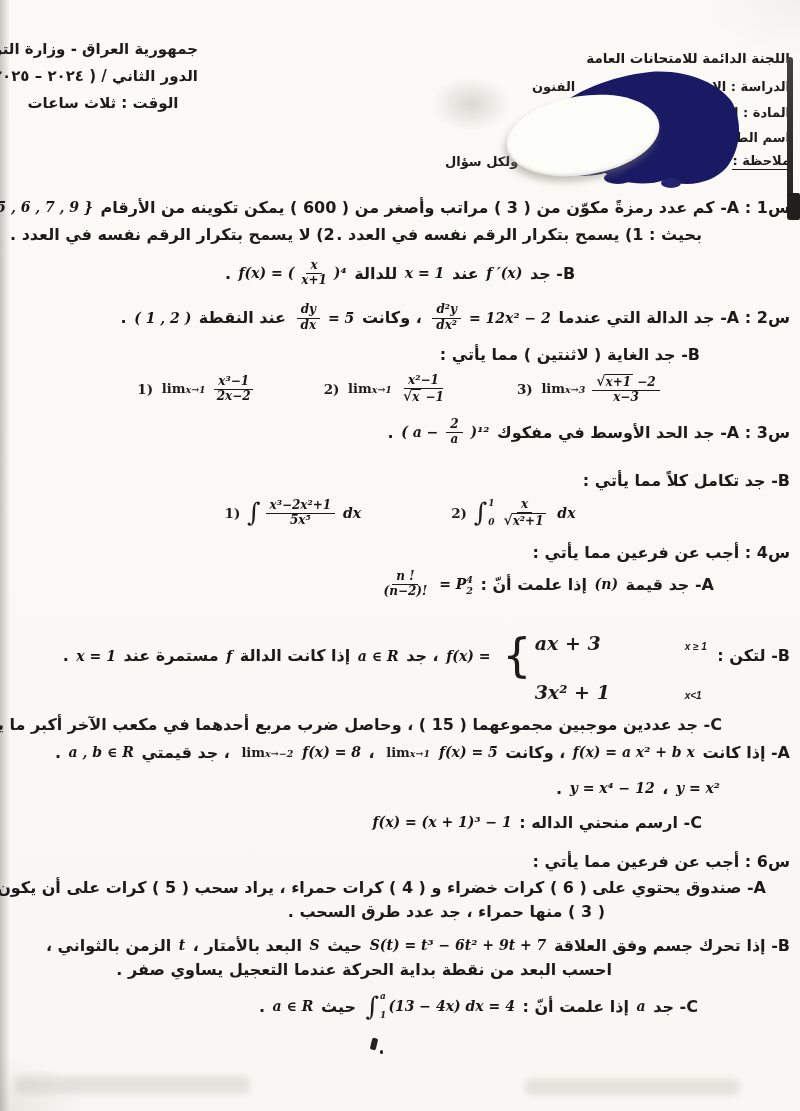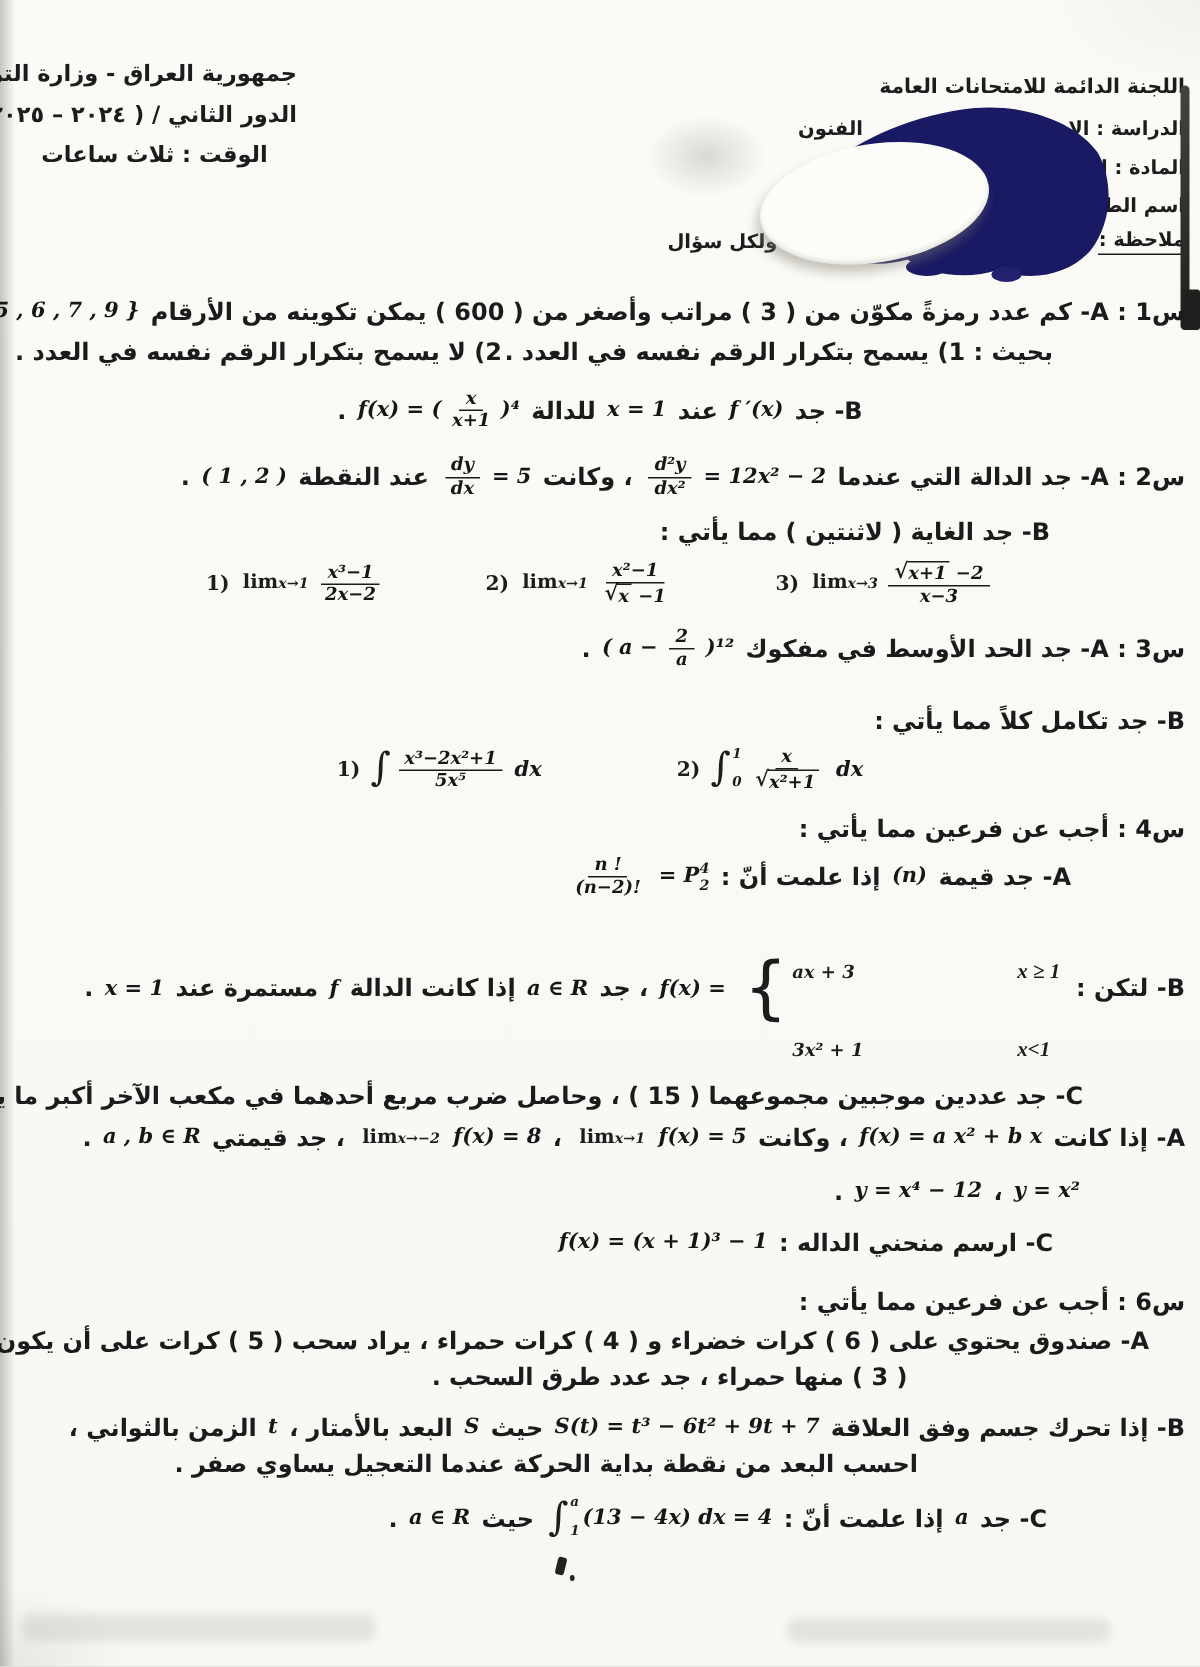--- a/index.html
+++ b/index.html
@@ -66,22 +66,22 @@
   .intg{display:inline-flex;align-items:center;margin:0 2px;direction:ltr;}
   .intg .isign{font-family:"DejaVu Serif",serif;font-size:26px;line-height:.8;font-weight:400;}
   .intg .ibounds{display:inline-flex;flex-direction:column;justify-content:space-between;height:28px;
     font-family:"DejaVu Serif",serif;font-style:italic;font-weight:700;font-size:9px;line-height:1;margin-left:1px;}
   .ss{display:inline-flex;flex-direction:column;align-items:flex-start;row-gap:1px;
     font-family:"DejaVu Serif",serif;font-style:italic;font-weight:700;font-size:9.5px;line-height:1;transform:translateY(1px);}
   .cases{display:inline-flex;align-items:center;direction:ltr;margin:0 3px;}
   .cases .brace{font-family:"DejaVu Sans",sans-serif;font-weight:400;font-size:46px;line-height:.72;margin:0 3px 0 4px;}
   .cases .rows{display:inline-flex;flex-direction:column;row-gap:3px;}
   .cases .crow{display:flex;align-items:baseline;}
-  .cases .cf{font-family:"DejaVu Serif",serif;font-style:italic;font-weight:700;font-size:12px;min-width:78px;white-space:pre;}
-  .cases .cc{font-family:Liberation Serif, serif;font-style:italic;font-weight:700;font-size:14px;margin-left:72px;white-space:pre;margin-top:33px;}
+  .cases .cf{font-family:"DejaVu Serif",serif;font-style:italic;font-weight:700;font-size:19px;min-width:78px;white-space:pre;}
+  .cases .cc{font-family:Liberation Sans, sans-serif;font-style:italic;font-weight:700;font-size:10px;margin-left:72px;white-space:pre;margin-top:33px;}
 </style>
 </head>
 <body>
 
 <div class="page">
 
   <div class="edge-left"></div>
 
   <div class="hdr">
     <div class="hdr-left">

